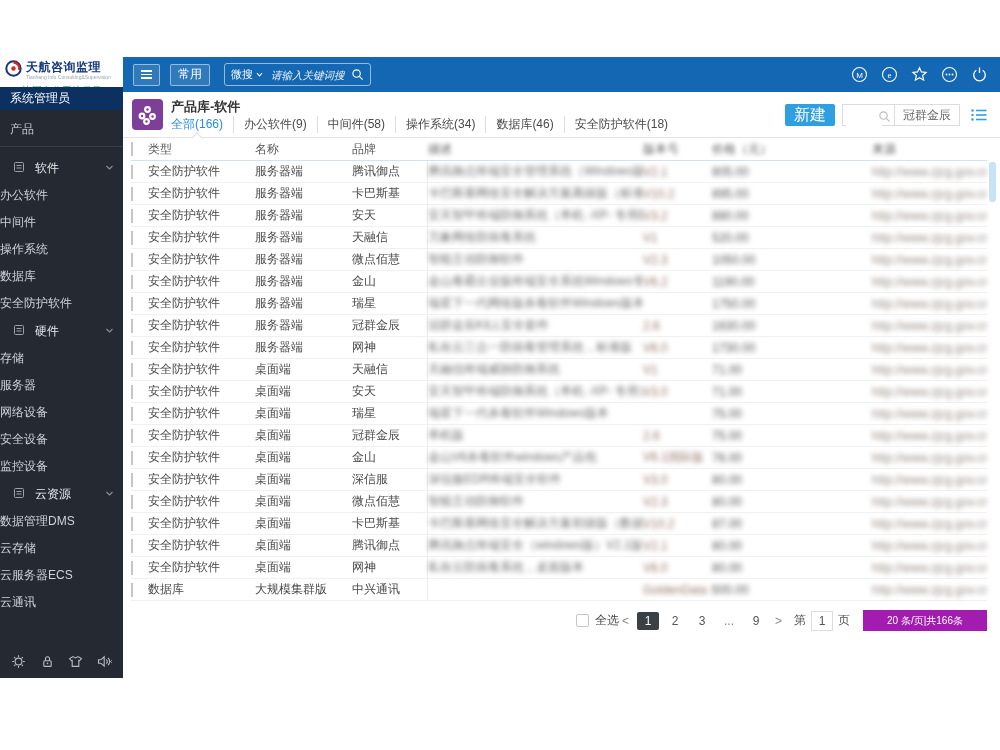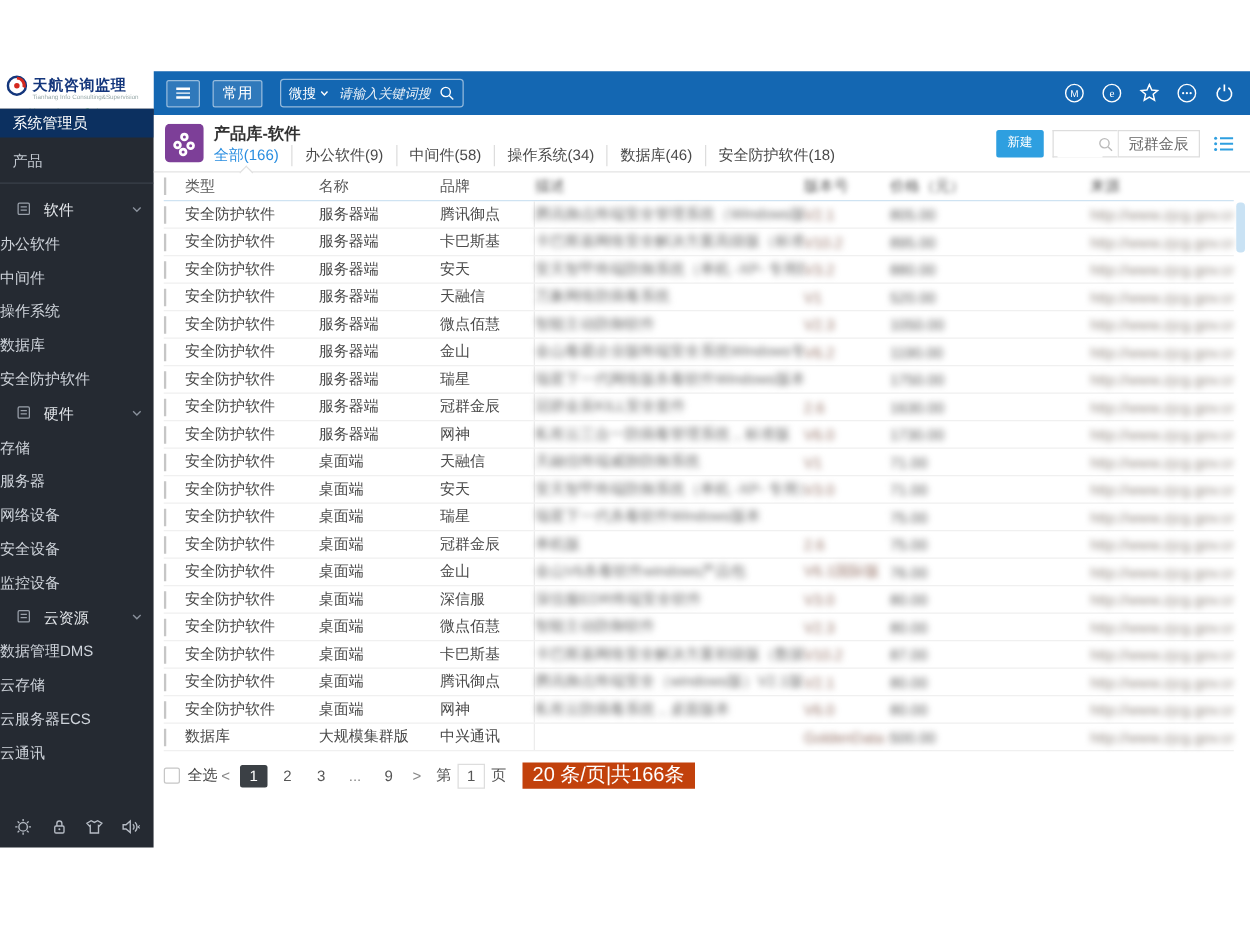--- a/index.html
+++ b/index.html
@@ -50,21 +50,21 @@
   .app-icon{position:absolute;left:9px;top:7px;width:31px;height:31px;}
   .page-title{position:absolute;left:48px;top:6px;font-size:13px;font-weight:bold;color:#333;}
   .tabs{position:absolute;left:38px;top:24px;display:flex;align-items:center;font-size:12px;color:#4a4a4a;height:16px;}
   .tab{padding:0 10px;cursor:pointer;position:relative;}
   .tab+.tab{border-left:1px solid #ddd;}
   .tab.active{color:#2a8ee0;}
   .tab.active::after{content:"";position:absolute;left:50%;margin-left:-4px;bottom:-9px;width:7px;height:7px;
                      background:#fff;border-left:1px solid #e0e0e0;border-top:1px solid #e0e0e0;
                      transform:rotate(45deg);}
   .toolbar{position:absolute;right:13px;top:12px;display:flex;align-items:center;height:22px;}
-  .btn-new{background:#2e9fe0;color:#fff;font-size:10px;padding:0 9px;height:22px;line-height:22px;
+  .btn-new{background:#2e9fe0;color:#fff;font-size:16px;padding:0 9px;height:22px;line-height:22px;
            border-radius:2px;cursor:pointer;}
   .search-group{display:flex;margin-left:7px;height:22px;box-sizing:border-box;}
   .adv-input-wrap{position:relative;width:52px;height:22px;border:1px solid #ddd;border-right:none;
                   box-sizing:border-box;background:#fff;}
   .adv-input-wrap input{width:32px;border:none;outline:none;height:18px;margin:1px 0 0 3px;font-size:11px;}
   .adv-input-wrap .mag{position:absolute;right:3px;top:4px;}
   .btn-adv{border:1px solid #ddd;height:22px;line-height:20px;font-size:12px;color:#666;padding:0 8px;
            cursor:pointer;background:#fff;box-sizing:border-box;}
   .list-icon{margin-left:11px;cursor:pointer;display:flex;}
   
@@ -86,30 +86,30 @@
   .checkbox{width:11px;height:11px;border:1px solid #c6c6c6;border-radius:2px;background:#fff;cursor:pointer;}
   .blur{filter:blur(2.5px);}
   .blur-h{filter:blur(2.2px);}
   .c-desc.blur{color:#6d6d6d;}
   .c-ver.blur{color:#96756a;}
   .c-price.blur{color:#585858;}
   .c-src.blur{color:#968d86;}
   .scrollbar{position:absolute;right:-9px;top:24px;width:7px;height:420px;}
   .thumb{width:7px;height:40px;background:#c9e2f4;border-radius:3px;}
   
-  .table-footer{display:flex;justify-content:flex-start;align-items:center;margin:9px 13px 0 8px;}
+  .table-footer{display:flex;justify-content:flex-end;align-items:center;margin:9px 13px 0 8px;}
   .select-all{display:flex;align-items:center;gap:6px;font-size:12px;color:#444;}
   .pager{display:flex;align-items:center;gap:5px;font-size:12px;color:#555;}
   .pg-nav{color:#888;cursor:pointer;padding:0 3px;}
   .pg-btn{min-width:18px;height:18px;line-height:18px;text-align:center;cursor:pointer;border-radius:2px;padding:0 2px;}
   .pg-btn.active{background:#3b4045;color:#fff;}
   .pg-btn.ellipsis{cursor:default;color:#888;}
   .jump{display:flex;align-items:center;gap:5px;margin-left:4px;color:#555;}
   .jump-box{width:20px;height:18px;line-height:18px;text-align:center;border:1px solid #ddd;background:#fff;}
-  .badge{background:#c2410c;color:#fff;height:21px;line-height:21px;padding:0 8px;margin-left:8px;font-size:16px;cursor:pointer;}
+  .badge{background:#a21caf;color:#fff;height:21px;line-height:21px;padding:0 24px;margin-left:8px;font-size:10px;cursor:pointer;}
 </style>
 </head>
 <body>
 
 <div id="app">
 
   <div class="brand-block">
     <div class="brand-row">
       <span>
         <svg width="17" height="17" viewBox="0 0 17 17">

